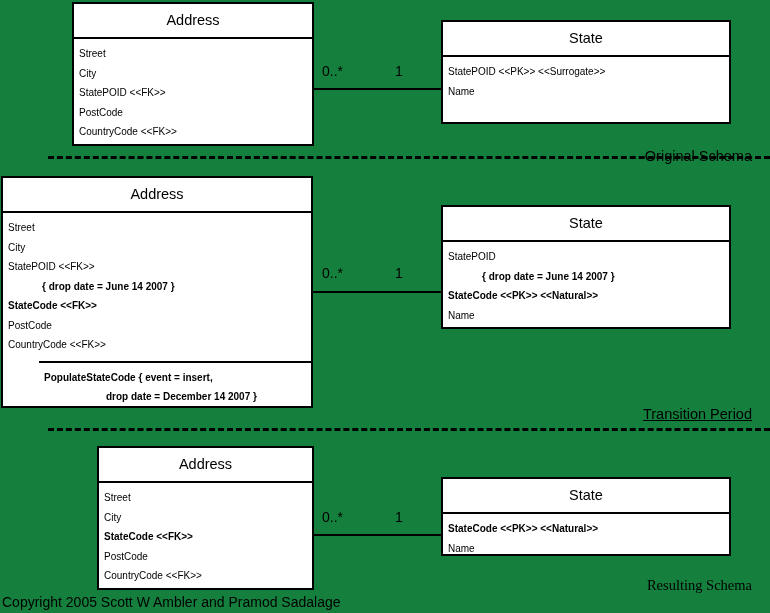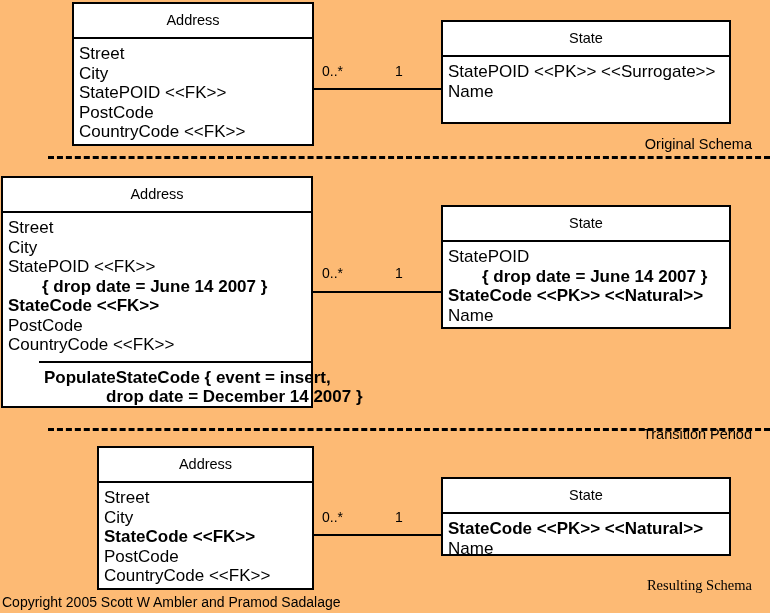--- a/index.html
+++ b/index.html
@@ -8,21 +8,21 @@
     background: #ffffff;
   }
   body {
     font-family: "Liberation Sans", sans-serif;
     color: #000000;
   }
   #canvas {
     position: relative;
     width: 770px;
     height: 613px;
-    background: #fdba74;
+    background: #15803d;
     overflow: hidden;
   }
 
   
   .uml-box {
     position: absolute;
     border: 2px solid #000000;
     background: #ffffff;
     box-sizing: border-box;
   }
@@ -37,21 +37,21 @@
   }
   .uml-compartment {
     padding: 5px 0 6px 5px;
     box-sizing: border-box;
   }
   .uml-compartment + .uml-compartment {
     border-top: 2px solid #000000;
     margin-left: 36px;
   }
   .attr {
-    font-size: 17px;
+    font-size: 10px;
     line-height: 19.5px;
     white-space: nowrap;
   }
   .attr.bold { font-weight: bold; }
   .attr.indent { padding-left: 34px; }
   .attr.indent2 { padding-left: 62px; }
 
   
   .assoc-line {
     position: absolute;
@@ -110,21 +110,21 @@
     <div class="uml-compartment">
       <div class="attr">StatePOID &lt;&lt;PK&gt;&gt; &lt;&lt;Surrogate&gt;&gt;</div>
       <div class="attr">Name</div>
     </div>
   </div>
 
   <div class="assoc-line" style="left:313px; top:88px; width:129px;"></div>
   <div class="mult" style="left:322px; top:64px;">0..*</div>
   <div class="mult" style="left:395px; top:64px;">1</div>
 
-  <div class="caption" style="left:500px; top:136px; width:252px;">Original Schema</div>
+  <div class="caption" style="left:500px; top:148px; width:252px;">Original Schema</div>
 
   <div class="sep" style="left:48px; top:156px; width:722px;"></div>
 
   <div class="uml-box" style="left:1px; top:176px; width:312px; height:232px;">
     <div class="uml-title">Address</div>
     <div class="uml-compartment">
       <div class="attr">Street</div>
       <div class="attr">City</div>
       <div class="attr">StatePOID &lt;&lt;FK&gt;&gt;</div>
       <div class="attr indent bold">{ drop date = June 14 2007 }</div>
@@ -145,21 +145,21 @@
       <div class="attr indent bold">{ drop date = June 14 2007 }</div>
       <div class="attr bold">StateCode &lt;&lt;PK&gt;&gt; &lt;&lt;Natural&gt;&gt;</div>
       <div class="attr">Name</div>
     </div>
   </div>
 
   <div class="assoc-line" style="left:313px; top:291px; width:129px;"></div>
   <div class="mult" style="left:322px; top:266px;">0..*</div>
   <div class="mult" style="left:395px; top:266px;">1</div>
 
-  <div class="caption" style="left:500px; top:426px; width:252px;">Transition Period</div>
+  <div class="caption" style="left:500px; top:406px; width:252px;text-decoration:underline;">Transition Period</div>
 
   <div class="sep" style="left:48px; top:428px; width:722px;"></div>
 
   <div class="uml-box" style="left:97px; top:446px; width:217px; height:144px;">
     <div class="uml-title">Address</div>
     <div class="uml-compartment">
       <div class="attr">Street</div>
       <div class="attr">City</div>
       <div class="attr bold">StateCode &lt;&lt;FK&gt;&gt;</div>
       <div class="attr">PostCode</div>

